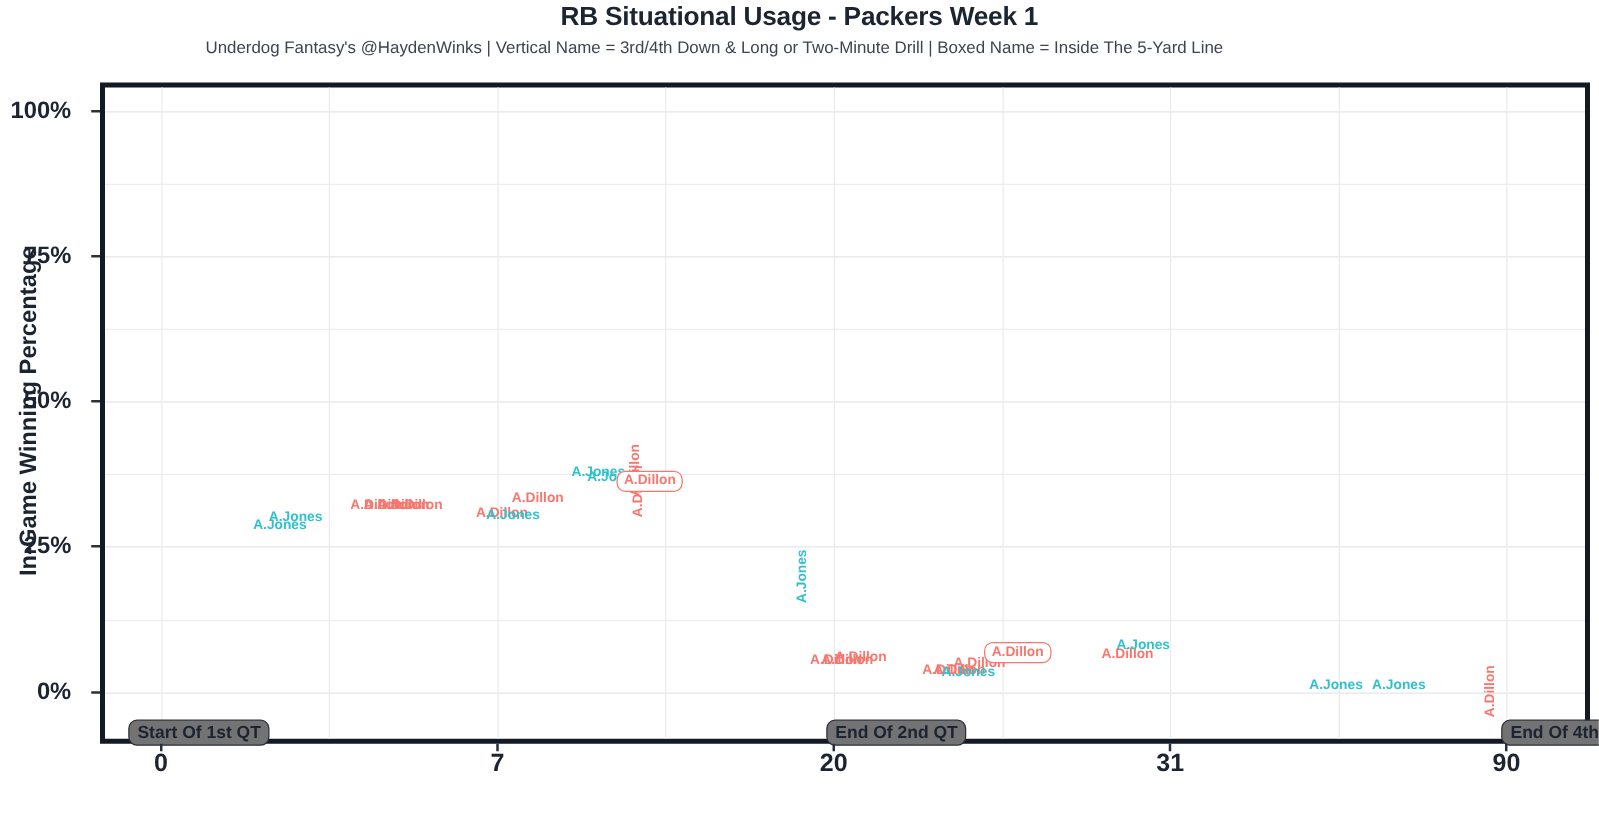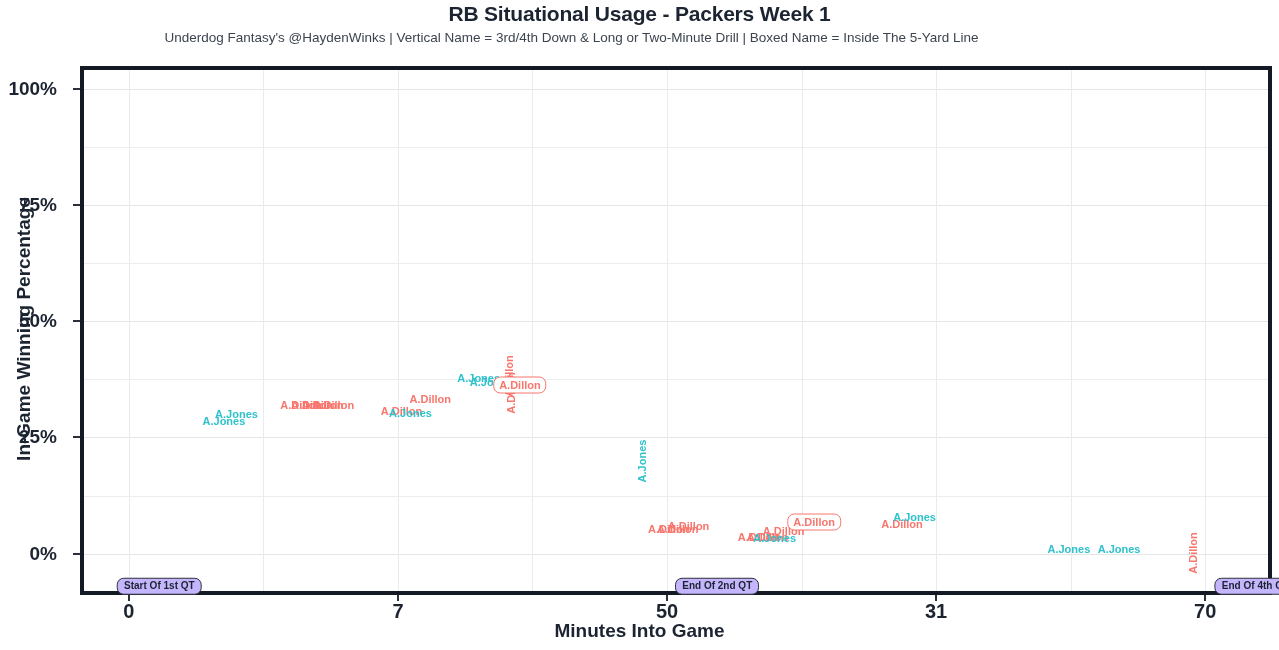--- a/index.html
+++ b/index.html
@@ -156,24 +156,24 @@
   .pt.boxed {
     border: 1.3px solid #f8766d;
     border-radius: 7px;
     padding: 2px 5px;
     background: #ffffff;
   }
 
   
   .qmark {
     position: absolute;
-    font-size: 10px;
-    font-weight: bold;
-    color: #1b2430;
-    background: #c4b5fd;
+    font-size: 14px;
+    font-weight: bold;
+    color: #1b2430;
+    background: #737373;
     border: 1.4px solid #2a313b;
     border-radius: 7px;
     padding: 2px 6px;
     white-space: nowrap;
     transform: translate(-50%, -50%);
     line-height: 1.05;
   }
 </style>
 </head>
 <body>
@@ -246,25 +246,24 @@
       <div class="ytick-label" style="top: 321.196px;">50%</div>
       <div class="ytick-mark" style="top: 321.196px; left: 73px;"></div>
       <div class="ytick-label" style="top: 204.902px;">75%</div>
       <div class="ytick-mark" style="top: 204.902px; left: 73px;"></div>
       <div class="ytick-label" style="top: 88.6071px;">100%</div>
       <div class="ytick-mark" style="top: 88.6071px; left: 73px;"></div>
       <div class="xtick-label" style="left: 128.848px;">0</div>
       <div class="xtick-mark" style="left: 127.848px;"></div>
       <div class="xtick-label" style="left: 397.939px;">7</div>
       <div class="xtick-mark" style="left: 396.939px;"></div>
-      <div class="xtick-label" style="left: 667.03px;">50</div>
+      <div class="xtick-label" style="left: 667.03px;">20</div>
       <div class="xtick-mark" style="left: 666.03px;"></div>
       <div class="xtick-label" style="left: 936.121px;">31</div>
       <div class="xtick-mark" style="left: 935.121px;"></div>
-      <div class="xtick-label" style="left: 1205.21px;">70</div>
+      <div class="xtick-label" style="left: 1205.21px;">90</div>
       <div class="xtick-mark" style="left: 1204.21px;"></div>
     </div>
 
-  <div class="axis-title-x">Minutes Into Game</div>
 
   <div class="axis-title-y">In-Game Winning Percentage</div>
 
 </div>
 
 </body></html>

